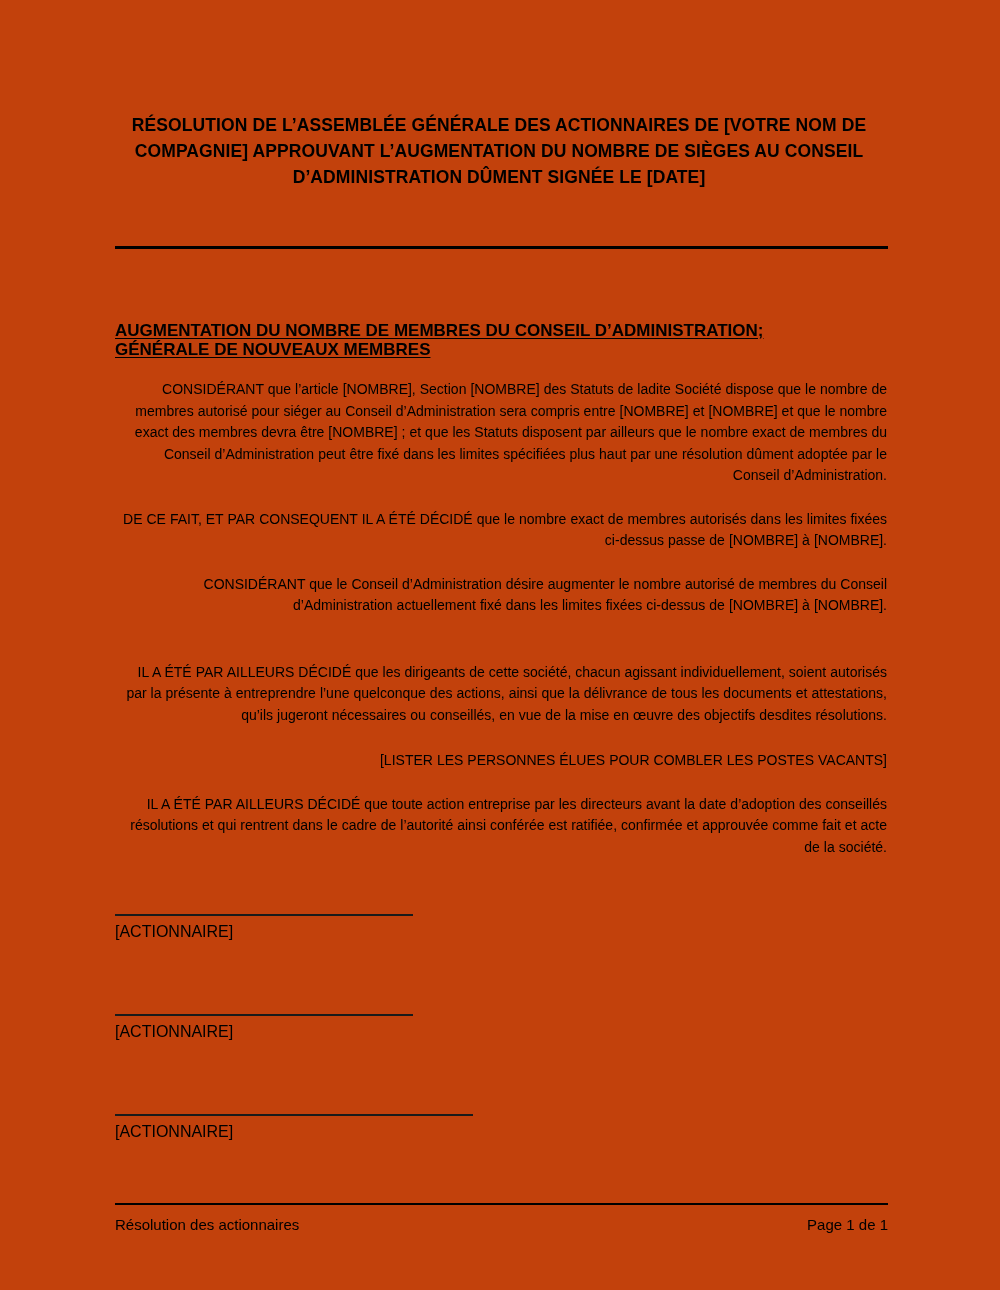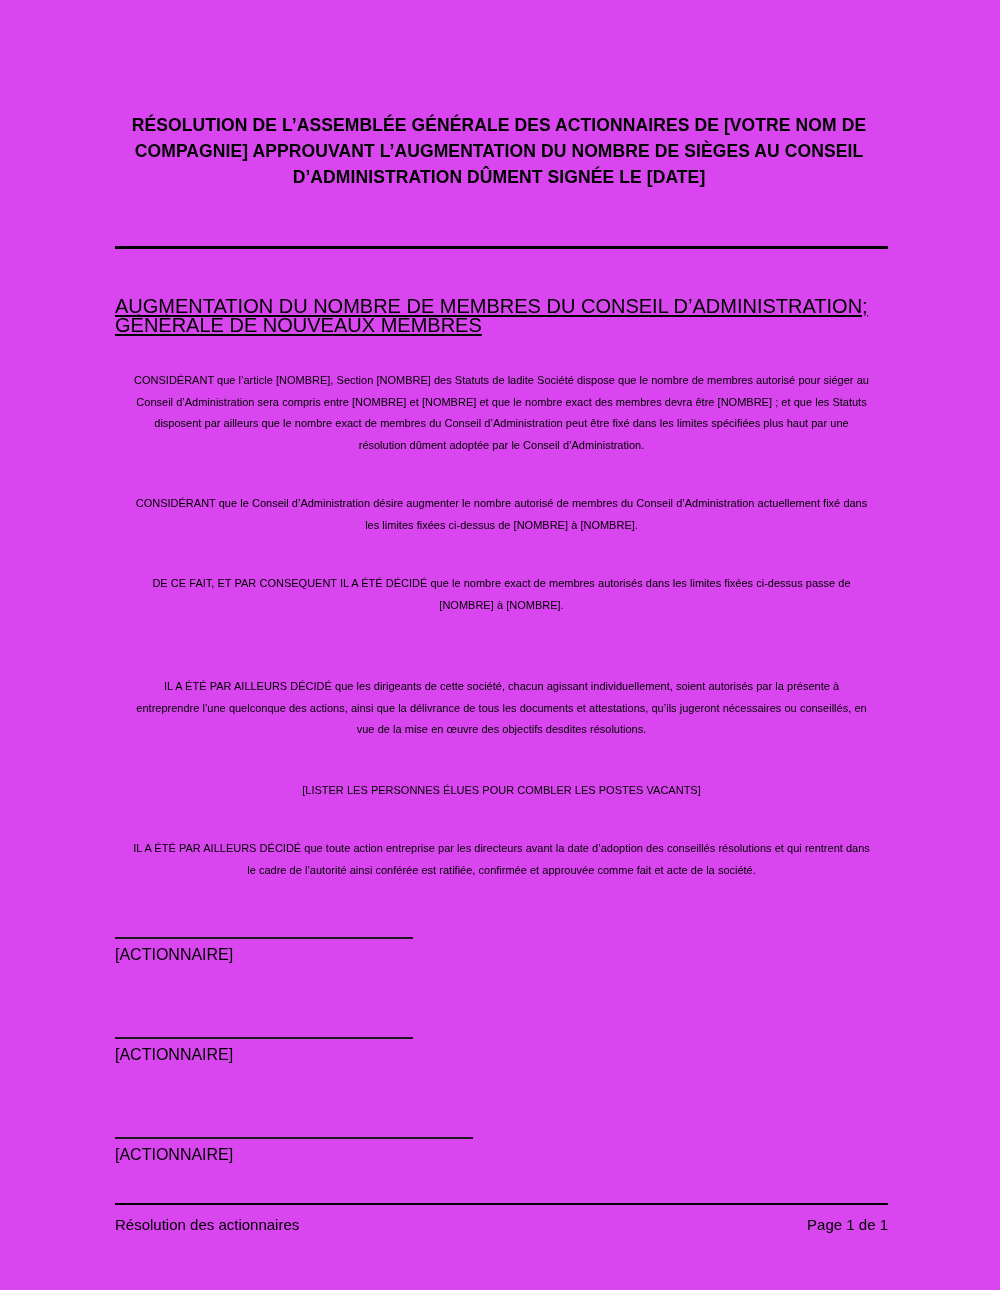--- a/index.html
+++ b/index.html
@@ -13,21 +13,21 @@
     font-family: "Liberation Sans", sans-serif;
     color: #000000;
     -webkit-font-smoothing: antialiased;
   }
 
   .page {
     position: relative;
     width: 1000px;
     height: 1290px;
     box-sizing: border-box;
-    background: #d946ef;
+    background: #c2410c;
     overflow: hidden;
   }
 
   .content {
     position: absolute;
     left: 115px;
     top: 0;
     width: 773px;
   }
 
@@ -47,38 +47,38 @@
   
   .title-rule {
     margin-top: 56px;
     height: 0;
     border-top: 3px solid #000000;
     width: 773px;
   }
 
   
   .section-heading {
-    margin-top: 48px;
-    font-size: 20px;
-    font-weight: normal;
+    margin-top: 72px;
+    font-size: 17px;
+    font-weight: bold;
     line-height: 19px;
   }
   .section-heading .line {
     display: inline-block;
     text-decoration: underline;
     text-underline-offset: 2px;
   }
 
   
   .body-p {
-    font-size: 11px;
+    font-size: 14px;
     line-height: 21.5px;
-    margin: 16px;
+    margin: 1px;
     padding-top: 21px;
-    text-align: center;
+    text-align: right;
     word-spacing: 0.1px;
   }
   .body-p.first {
     padding-top: 19px;
   }
   .body-p.listline {
     padding-top: 23px;
   }
   .body-p.after-list {
     padding-top: 44px;
@@ -137,23 +137,23 @@
 
     <div class="title-rule"></div>
 
     <div class="section-heading">
       <span class="line">AUGMENTATION DU NOMBRE DE MEMBRES DU CONSEIL D’ADMINISTRATION;</span><br>
       <span class="line">GÉNÉRALE DE NOUVEAUX MEMBRES</span>
     </div>
 
     <p class="body-p first">CONSIDÉRANT que l’article [NOMBRE], Section [NOMBRE] des Statuts de ladite Société dispose que le nombre de membres autorisé pour siéger au Conseil d’Administration sera compris entre [NOMBRE] et [NOMBRE] et que le nombre exact des membres devra être [NOMBRE] ; et que les Statuts disposent par ailleurs que le nombre exact de membres du Conseil d’Administration peut être fixé dans les limites spécifiées plus haut par une résolution dûment adoptée par le Conseil d’Administration.</p>
 
+    <p class="body-p">DE CE FAIT, ET PAR CONSEQUENT IL A ÉTÉ DÉCIDÉ que le nombre exact de membres autorisés dans les limites fixées ci-dessus passe de [NOMBRE] à [NOMBRE].</p>
+
     <p class="body-p">CONSIDÉRANT que le Conseil d’Administration désire augmenter le nombre autorisé de membres du Conseil d’Administration actuellement fixé dans les limites fixées ci-dessus de [NOMBRE] à [NOMBRE].</p>
-
-    <p class="body-p">DE CE FAIT, ET PAR CONSEQUENT IL A ÉTÉ DÉCIDÉ que le nombre exact de membres autorisés dans les limites fixées ci-dessus passe de [NOMBRE] à [NOMBRE].</p>
 
 
     <p class="body-p after-list">IL A ÉTÉ PAR AILLEURS DÉCIDÉ que les dirigeants de cette société, chacun agissant individuellement, soient autorisés par la présente à entreprendre l’une quelconque des actions, ainsi que la délivrance de tous les documents et attestations, qu’ils jugeront nécessaires ou conseillés, en vue de la mise en œuvre des objectifs desdites résolutions.</p>
 
     <p class="body-p listline">[LISTER LES PERSONNES ÉLUES POUR COMBLER LES POSTES VACANTS]</p>
 
     <p class="body-p">IL A ÉTÉ PAR AILLEURS DÉCIDÉ que toute action entreprise par les directeurs avant la date d’adoption des conseillés résolutions et qui rentrent dans le cadre de l’autorité ainsi conférée est ratifiée, confirmée et approuvée comme fait et acte de la société.</p>
 
     <div class="sig-block">
 

